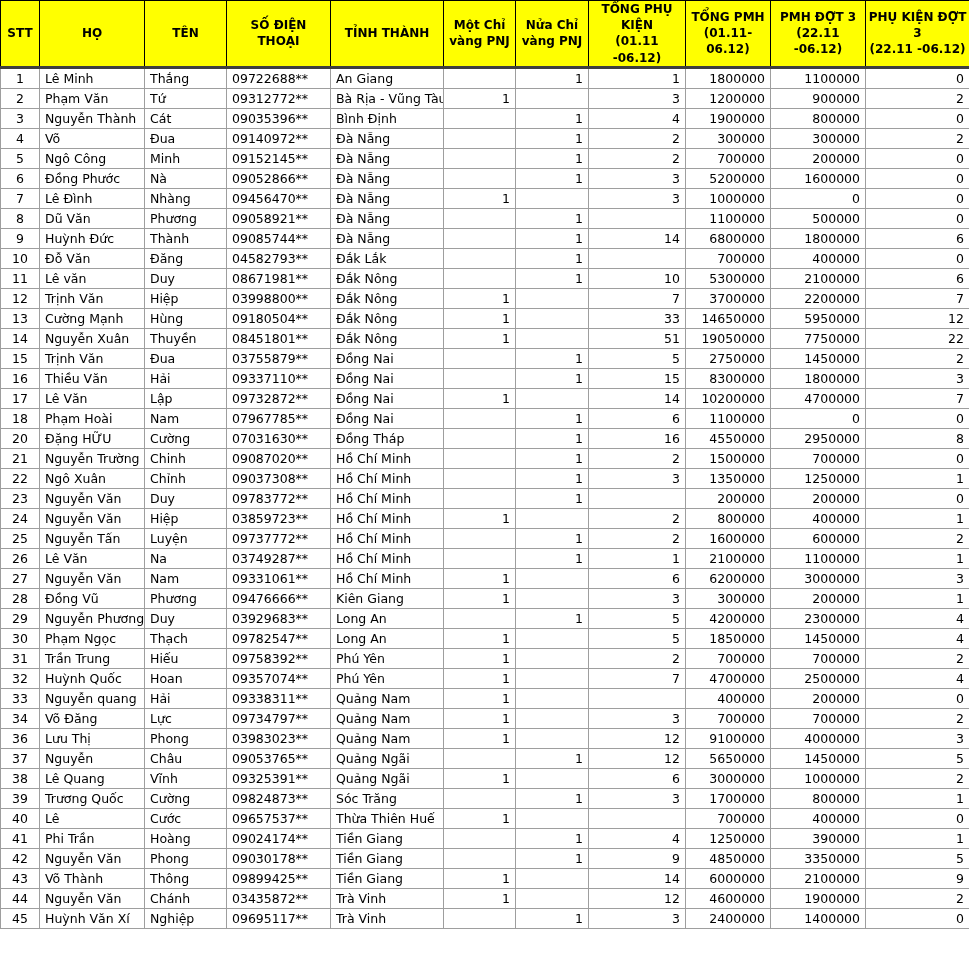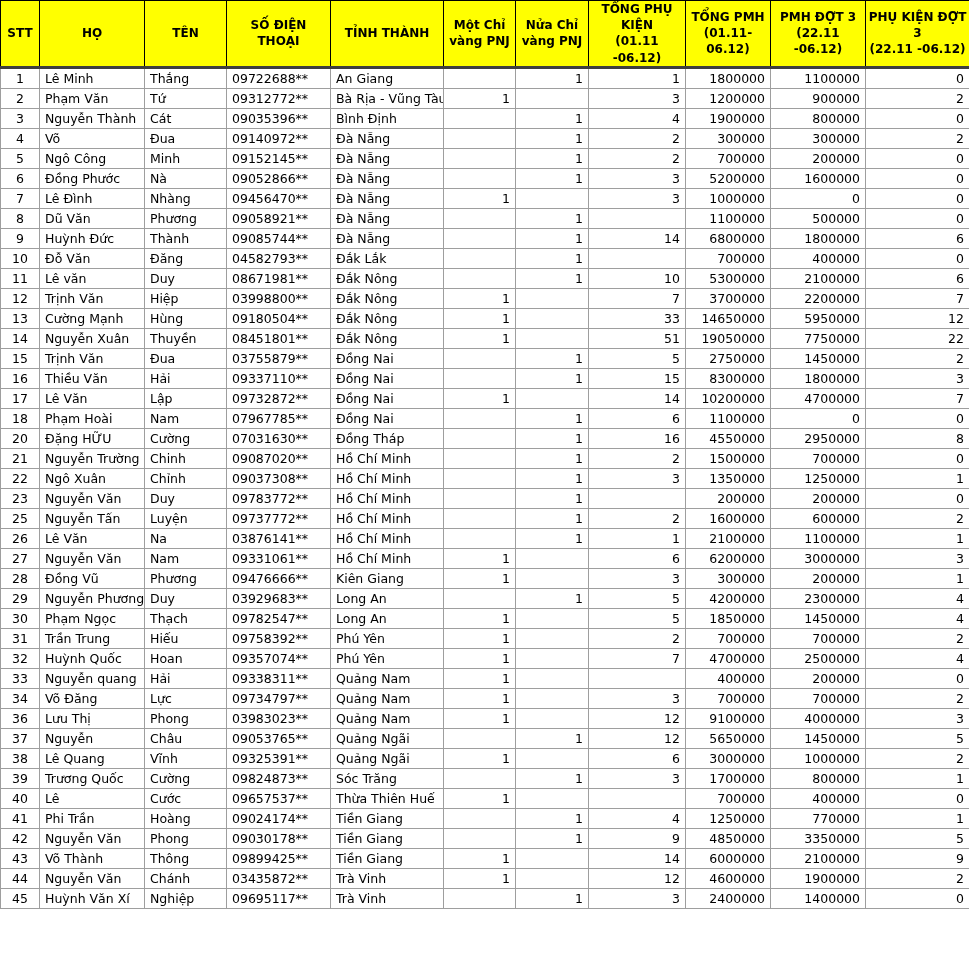--- a/index.html
+++ b/index.html
@@ -364,37 +364,50 @@
           <td class="al-l">09783772**</td>
           <td class="al-l">Hồ Chí Minh</td>
           <td class="al-r"></td>
           <td class="al-r">1</td>
           <td class="al-r"></td>
           <td class="al-r">200000</td>
           <td class="al-r">200000</td>
           <td class="al-r">0</td>
         </tr>
         <tr>
+          <td class="al-c">24</td>
+          <td class="al-l">Nguyễn Văn</td>
+          <td class="al-l">Hiệp</td>
+          <td class="al-l">03859723**</td>
+          <td class="al-l">Hồ Chí Minh</td>
+          <td class="al-r">1</td>
+          <td class="al-r"></td>
+          <td class="al-r">2</td>
+          <td class="al-r">800000</td>
+          <td class="al-r">400000</td>
+          <td class="al-r">1</td>
+        </tr>
+        <tr>
           <td class="al-c">25</td>
           <td class="al-l">Nguyễn Tấn</td>
           <td class="al-l">Luyện</td>
           <td class="al-l">09737772**</td>
           <td class="al-l">Hồ Chí Minh</td>
           <td class="al-r"></td>
           <td class="al-r">1</td>
           <td class="al-r">2</td>
           <td class="al-r">1600000</td>
           <td class="al-r">600000</td>
           <td class="al-r">2</td>
         </tr>
         <tr>
           <td class="al-c">26</td>
           <td class="al-l">Lê Văn</td>
           <td class="al-l">Na</td>
-          <td class="al-l">03876141**</td>
+          <td class="al-l">03749287**</td>
           <td class="al-l">Hồ Chí Minh</td>
           <td class="al-r"></td>
           <td class="al-r">1</td>
           <td class="al-r">1</td>
           <td class="al-r">2100000</td>
           <td class="al-r">1100000</td>
           <td class="al-r">1</td>
         </tr>
         <tr>
           <td class="al-c">27</td>
@@ -568,21 +581,21 @@
         <tr>
           <td class="al-c">41</td>
           <td class="al-l">Phi Trần</td>
           <td class="al-l">Hoàng</td>
           <td class="al-l">09024174**</td>
           <td class="al-l">Tiền Giang</td>
           <td class="al-r"></td>
           <td class="al-r">1</td>
           <td class="al-r">4</td>
           <td class="al-r">1250000</td>
-          <td class="al-r">770000</td>
+          <td class="al-r">390000</td>
           <td class="al-r">1</td>
         </tr>
         <tr>
           <td class="al-c">42</td>
           <td class="al-l">Nguyễn Văn</td>
           <td class="al-l">Phong</td>
           <td class="al-l">09030178**</td>
           <td class="al-l">Tiền Giang</td>
           <td class="al-r"></td>
           <td class="al-r">1</td>

